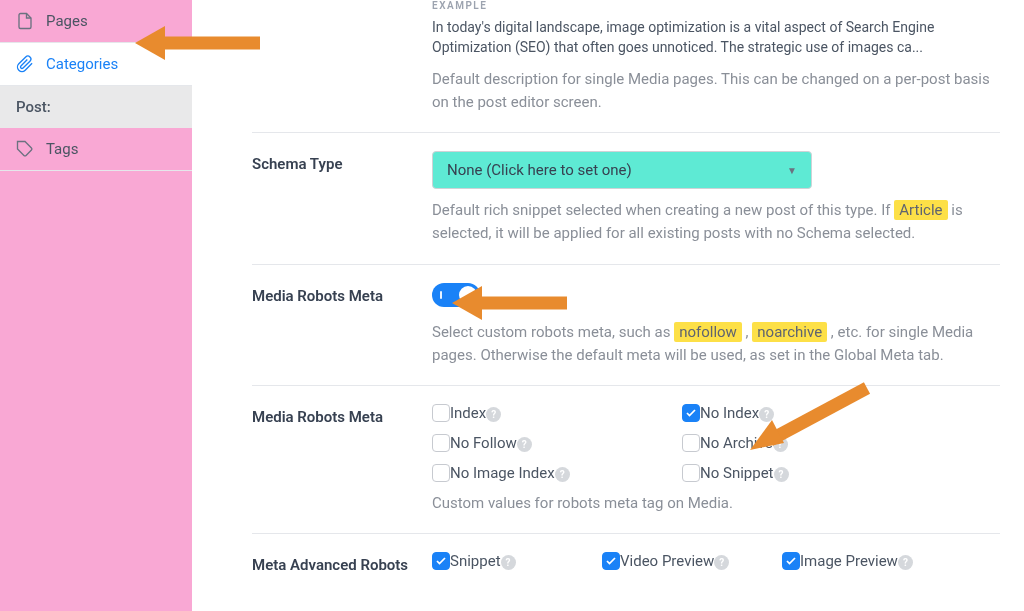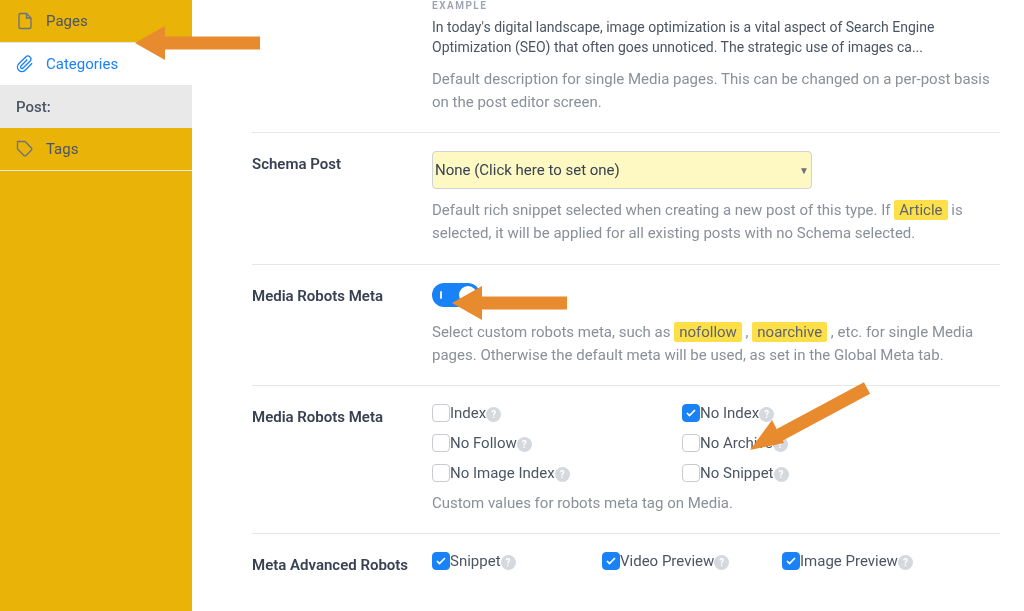--- a/index.html
+++ b/index.html
@@ -1,18 +1,18 @@
 <!DOCTYPE html>
 <html><head>
 <meta charset="utf-8">
 <style>
   * { box-sizing: border-box; margin: 0; padding: 0; }
   body { font-family: -apple-system, BlinkMacSystemFont, "Segoe UI", Roboto, sans-serif; background: #fff; color: #374151; font-size: 15px; width: 1024px; height: 611px; overflow: hidden; position: relative; }
 
-  .sidebar { position: absolute; left: 0; top: 0; width: 192px; height: 611px; background: #eab308; }
+  .sidebar { position: absolute; left: 0; top: 0; width: 192px; height: 611px; background: #f9a8d4; }
   .sidebar-item { display: flex; align-items: center; padding: 12px 16px; border-bottom: 1px solid #e5e7eb; cursor: pointer; gap: 12px; }
   .sidebar-item.active { background: #fff; }
   .sidebar-item.active .sidebar-label { color: #1a82f7; }
   .sidebar-item.active .sidebar-icon svg { stroke: #1a82f7; }
   .sidebar-icon { width: 18px; height: 18px; display: flex; align-items: center; justify-content: center; }
   .sidebar-icon svg { stroke: #6b7280; }
   .sidebar-label { color: #4b5563; font-size: 15px; }
   .sidebar-heading { padding: 12px 16px; background: #e9e9ea; color: #4b5563; font-size: 15px; font-weight: 500; }
 
   .main { position: absolute; left: 228px; top: 0; right: 0; padding: 0 24px; }
@@ -20,21 +20,21 @@
   .row { display: flex; padding: 18px 0; border-top: 1px solid #e5e7eb; }
   .row:first-child { border-top: none; }
   .row-label { width: 180px; flex-shrink: 0; font-weight: 600; color: #374151; font-size: 15px; padding-top: 4px; }
   .row-content { flex: 1; }
 
   .example-label { font-size: 10px; letter-spacing: 1.5px; color: #9ca3af; margin-bottom: 6px; font-weight: 600; }
   .example-text { color: #4b5563; font-size: 14px; line-height: 1.45; }
   .help-text { color: #8a8f98; font-size: 15px; line-height: 1.55; margin-top: 10px; }
   .help-text code { background: #fde047; padding: 1px 5px; font-family: inherit; color: #5f6470; border-radius: 2px; }
 
-  .select-box { width: 380px; border: 1px solid #cfd2d6; border-radius: 4px; padding: 9px 2px; display: flex; justify-content: space-between; align-items: center; cursor: pointer; background: #fef9c3; }
+  .select-box { width: 380px; border: 1px solid #cfd2d6; border-radius: 4px; padding: 9px 14px; display: flex; justify-content: space-between; align-items: center; cursor: pointer; background: #5eead4; }
   .select-box .caret { color: #6b7280; font-size: 10px; }
 
   .toggle { width: 48px; height: 24px; background: #1a82f7; border-radius: 12px; position: relative; cursor: pointer; display: inline-block; }
   .toggle::before { content: ''; position: absolute; left: 8px; top: 50%; transform: translateY(-50%); width: 2px; height: 8px; background: rgba(255,255,255,0.9); border-radius: 1px; }
   .toggle::after { content: ''; position: absolute; right: 3px; top: 3px; width: 18px; height: 18px; background: #fff; border-radius: 50%; }
 
   .checkbox-grid { display: grid; grid-template-columns: 250px 250px; row-gap: 12px; }
   .checkbox-row { display: flex; align-items: flex-end; }
   .cbox { width: 18px; height: 18px; border: 1.5px solid #c7cad0; border-radius: 4px; background: #fff; display: flex; align-items: center; justify-content: center; cursor: pointer; }
   .cbox.checked { background: #1a82f7; border-color: #1a82f7; }
@@ -86,21 +86,21 @@
   <div class="row" style="padding-top:0;">
     <div class="row-label"></div>
     <div class="row-content">
       <div class="example-label">EXAMPLE</div>
       <div class="example-text">In today's digital landscape, image optimization is a vital aspect of Search Engine Optimization (SEO) that often goes unnoticed. The strategic use of images ca...</div>
       <div class="help-text">Default description for single Media pages. This can be changed on a per-post basis on the post editor screen.</div>
     </div>
   </div>
 
   <div class="row">
-    <div class="row-label">Schema Post</div>
+    <div class="row-label">Schema Type</div>
     <div class="row-content">
       <div class="select-box">
         <span>None (Click here to set one)</span>
         <span class="caret">▼</span>
       </div>
       <div class="help-text">
         <span>Default rich snippet selected when creating a new post of this type. If </span><code>Article</code><span> is selected, it will be applied for all existing posts with no Schema selected.</span>
       </div>
     </div>
   </div>

